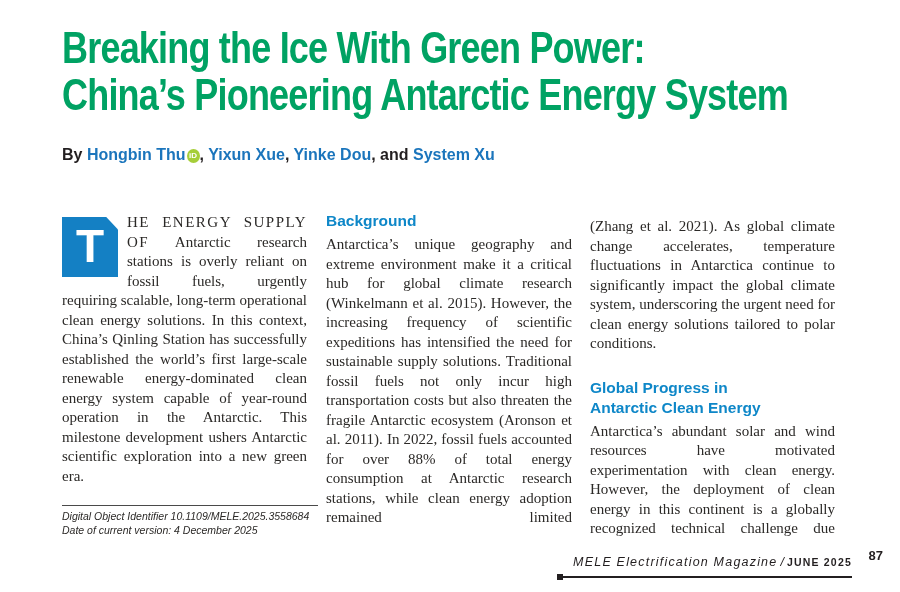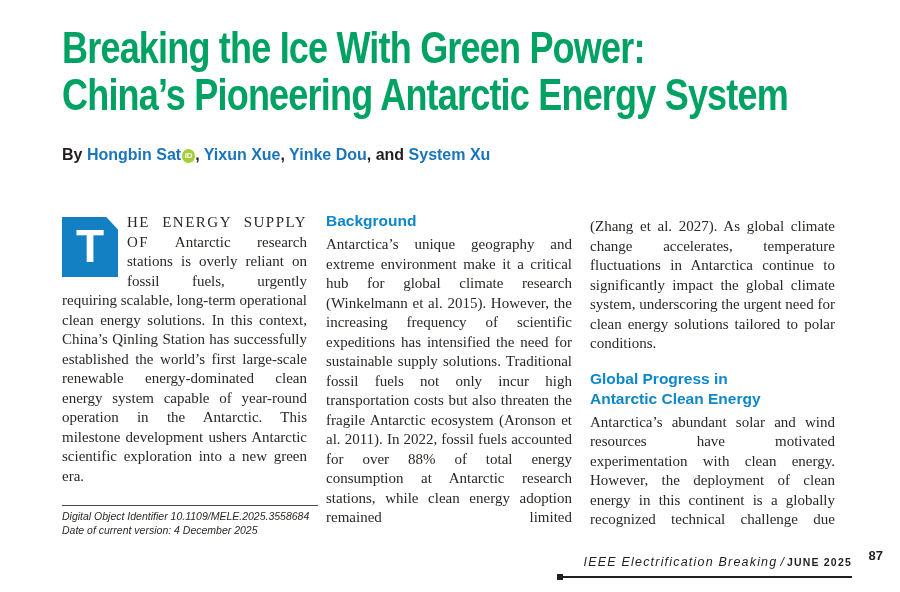--- a/index.html
+++ b/index.html
@@ -60,21 +60,21 @@
   .col1{left:62px;top:213px;}
   .col2{left:326px;width:246px;}
   .col3{left:590px;}
   .cont{text-align-last:justify;}
   .sec-heading{
     font-family:"Liberation Sans",sans-serif;
     font-weight:700;font-size:15.5px;line-height:20px;
     color:var(--heading-blue);
     margin:0 0 4px 0;text-align:left;
   }
-  .sec-heading.gap{margin-top:15px;}
+  .sec-heading.gap{margin-top:24px;}
   .col3 .first{padding-top:6px;}
   
   .dropcap{
     float:left;width:56px;height:60px;
     margin:4px 9px 2px 0;
     background:var(--dropcap-blue);
     clip-path:polygon(0 0,79% 0,100% 21%,100% 100%,0 100%);
     text-align:center;
   }
   .dropcap span{
@@ -118,21 +118,21 @@
 
 <div class="page">
 
   <h1 class="title">
     <div>Breaking the Ice With Green Power:</div>
     <div>China’s Pioneering Antarctic Energy System</div>
   </h1>
 
   <div class="byline">
     <span>By</span>
-    <span class="author">Hongbin Sat</span><span class="orcid"><span>iD</span></span><span>,</span>
+    <span class="author">Hongbin Thu</span><span class="orcid"><span>iD</span></span><span>,</span>
     <span class="author">Yixun Xue</span><span>,</span>
     <span class="author">Yinke Dou</span><span>,</span>
     <span>and</span>
     <span class="author">System Xu</span>
   </div>
 
   <div class="col col1">
     <p class="intro">
       <span class="dropcap">
           <span>T</span>
@@ -145,26 +145,26 @@
     <div>Digital Object Identifier 10.1109/MELE.2025.3558684</div>
     <div>Date of current version: 4 December 2025</div>
   </div>
 
   <div class="col col2">
     <h2 class="sec-heading">Background</h2>
     <p class="cont">Antarctica’s unique geography and extreme environment make it a critical hub for global climate research (Winkelmann et al. 2015). However, the increasing frequency of scientific expeditions has intensified the need for sustainable supply solutions. Traditional fossil fuels not only incur high transportation costs but also threaten the fragile Antarctic ecosystem (Aronson et al. 2011). In 2022, fossil fuels accounted for over 88% of total energy consumption at Antarctic research stations, while clean energy adoption remained limited</p>
   </div>
 
   <div class="col col3">
-    <p class="first">(Zhang et al. 2027). As global climate change accelerates, temperature fluctuations in Antarctica continue to significantly impact the global climate system, underscoring the urgent need for clean energy solutions tailored to polar conditions.</p>
+    <p class="first">(Zhang et al. 2021). As global climate change accelerates, temperature fluctuations in Antarctica continue to significantly impact the global climate system, underscoring the urgent need for clean energy solutions tailored to polar conditions.</p>
     <h2 class="sec-heading gap">
       <div>Global Progress in</div>
       <div>Antarctic Clean Energy</div>
     </h2>
     <p class="cont">Antarctica’s abundant solar and wind resources have motivated experimentation with clean energy. However, the deployment of clean energy in this continent is a globally recognized technical challenge due</p>
   </div>
 
   <div class="footer">
-    <span class="journal">IEEE Electrification Breaking</span><span class="fsep">/</span><span class="issue">JUNE 2025</span>
+    <span class="journal">MELE Electrification Magazine</span><span class="fsep">/</span><span class="issue">JUNE 2025</span>
   </div>
   <div class="pageno">87</div>
 
 </div>
 
 </body></html>

